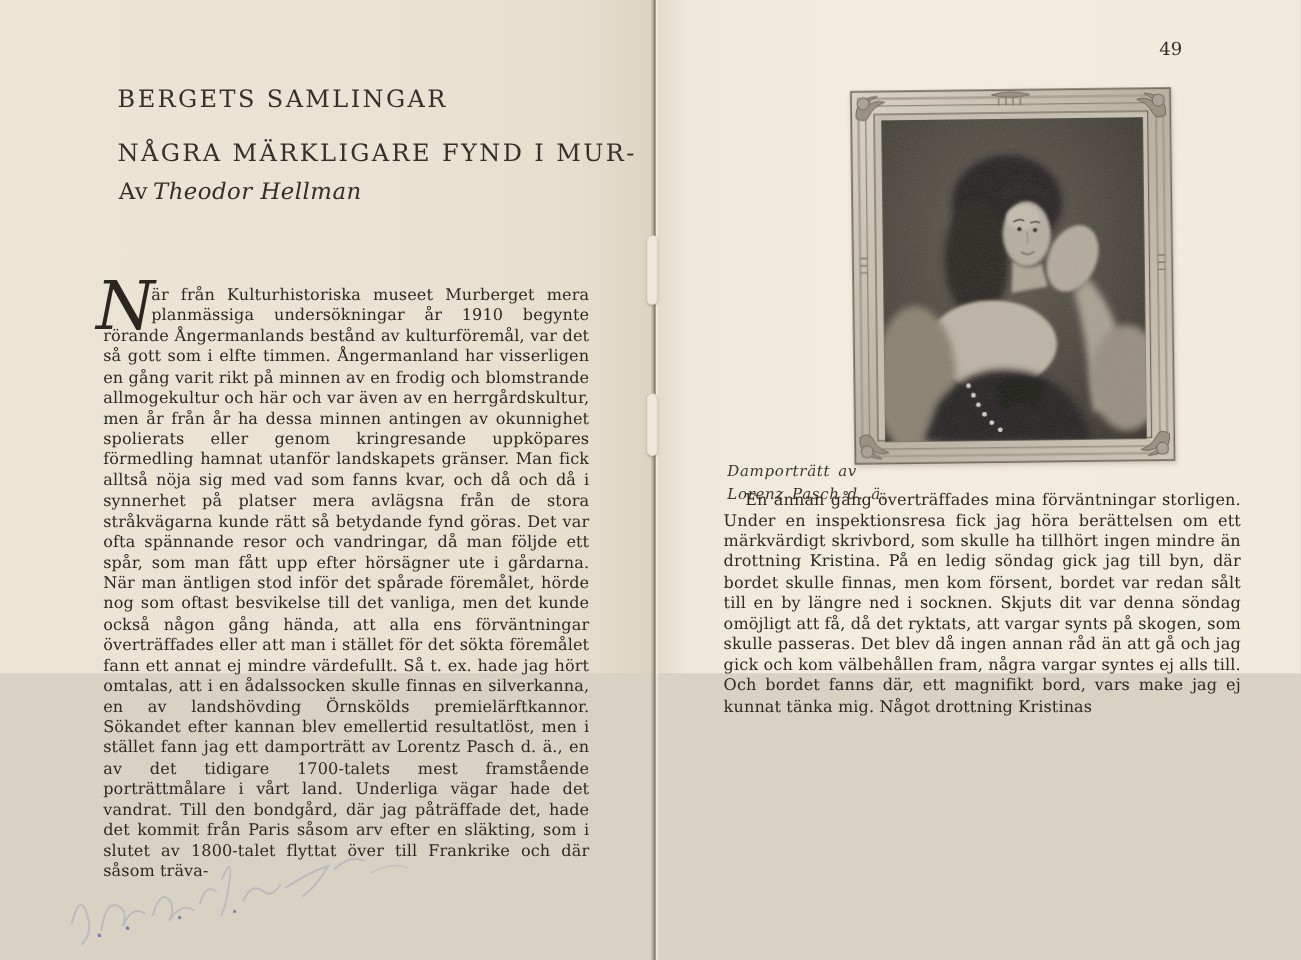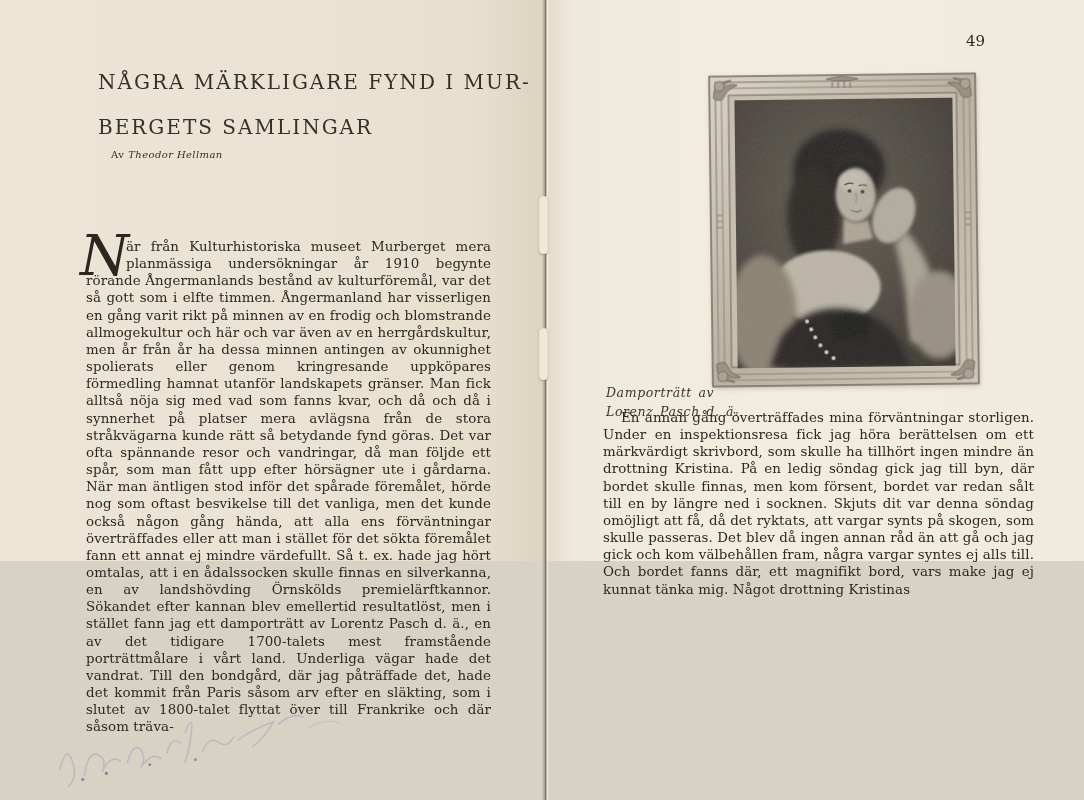--- a/index.html
+++ b/index.html
@@ -17,21 +17,21 @@
       rgba(58,52,42,0.65) 52%,rgba(255,252,240,0.55) 72%,rgba(110,100,82,0) 100%);}
   .staple{position:absolute;left:-3px;width:9px;border-radius:4px;z-index:6;
     background:#efe9da;box-shadow:inset 0 0 1px #a89f8c,0 1px 2px rgba(120,110,90,.45);}
   .staple-1{top:196px;height:58px;}
   .staple-2{top:328px;height:52px;}
 
   
   .title{position:absolute;left:98px;top:60px;margin:0;font-weight:400;
     font-size:20px;letter-spacing:2px;color:#35302a;line-height:45px;}
   .title span{display:block;white-space:nowrap;}
-  .byline{position:absolute;left:111px;top:149px;font-size:10px;color:#332e27;letter-spacing:.4px;}
+  .byline{position:absolute;left:99px;top:149px;font-size:19px;color:#332e27;letter-spacing:.4px;}
   .byline-name{font-style:italic;margin-left:4px;}
 
   .body-text{font-size:13.4px;line-height:17.15px;text-align:justify;
     color:#2c2822;letter-spacing:.1px;}
   .left-body{position:absolute;left:86px;top:238px;width:405px;}
   .dropcap{float:left;width:44px;height:36px;font-style:italic;font-size:56px;
     line-height:44px;color:#2b2620;margin:-4px 2px 0 -6px;}
 
   .signature{position:absolute;left:48px;top:692px;transform:rotate(-5deg);opacity:.85;}
 
@@ -45,22 +45,22 @@
   .right-body p{margin:0;}
   .right-body .indent{text-indent:18px;}
 </style>
 </head>
 <body>
 
 <div class="sheet">
 
   <div class="page page-left">
     <h1 class="title">
+      <span>BERGETS SAMLINGAR</span>
       <span>NÅGRA MÄRKLIGARE FYND I MUR-</span>
-      <span>BERGETS SAMLINGAR</span>
     </h1>
     <div class="byline">
       <span>Av</span><span class="byline-name">Theodor Hellman</span>
     </div>
 
     <div class="body-text left-body">
       <span class="dropcap">N</span><span>är från Kulturhistoriska museet Murberget mera planmässiga undersökningar år 1910 begynte rörande Ångermanlands bestånd av kulturföremål, var det så gott som i elfte timmen. Ångermanland har visserligen en gång varit rikt på minnen av en frodig och blomstrande allmogekultur och här och var även av en herrgårdskultur, men år från år ha dessa minnen antingen av okunnighet spolierats eller genom kringresande uppköpares förmedling hamnat utanför landskapets gränser. Man fick alltså nöja sig med vad som fanns kvar, och då och då i synnerhet på platser mera avlägsna från de stora stråkvägarna kunde rätt så betydande fynd göras. Det var ofta spännande resor och vandringar, då man följde ett spår, som man fått upp efter hörsägner ute i gårdarna. När man äntligen stod inför det spårade föremålet, hörde nog som oftast besvikelse till det vanliga, men det kunde också någon gång hända, att alla ens förväntningar överträffades eller att man i stället för det sökta föremålet fann ett annat ej mindre värdefullt. Så t. ex. hade jag hört omtalas, att i en ådalssocken skulle finnas en silverkanna, en av landshövding Örnskölds premielärftkannor. Sökandet efter kannan blev emellertid resultatlöst, men i stället fann jag ett damporträtt av Lorentz Pasch d. ä., en av det tidigare 1700-talets mest framstående porträttmålare i vårt land. Underliga vägar hade det vandrat. Till den bondgård, där jag påträffade det, hade det kommit från Paris såsom arv efter en släkting, som i slutet av 1800-talet flyttat över till Frankrike och där såsom träva-</span>
     </div>
 
     <svg class="signature" width="330" height="100" viewBox="0 0 330 100">

